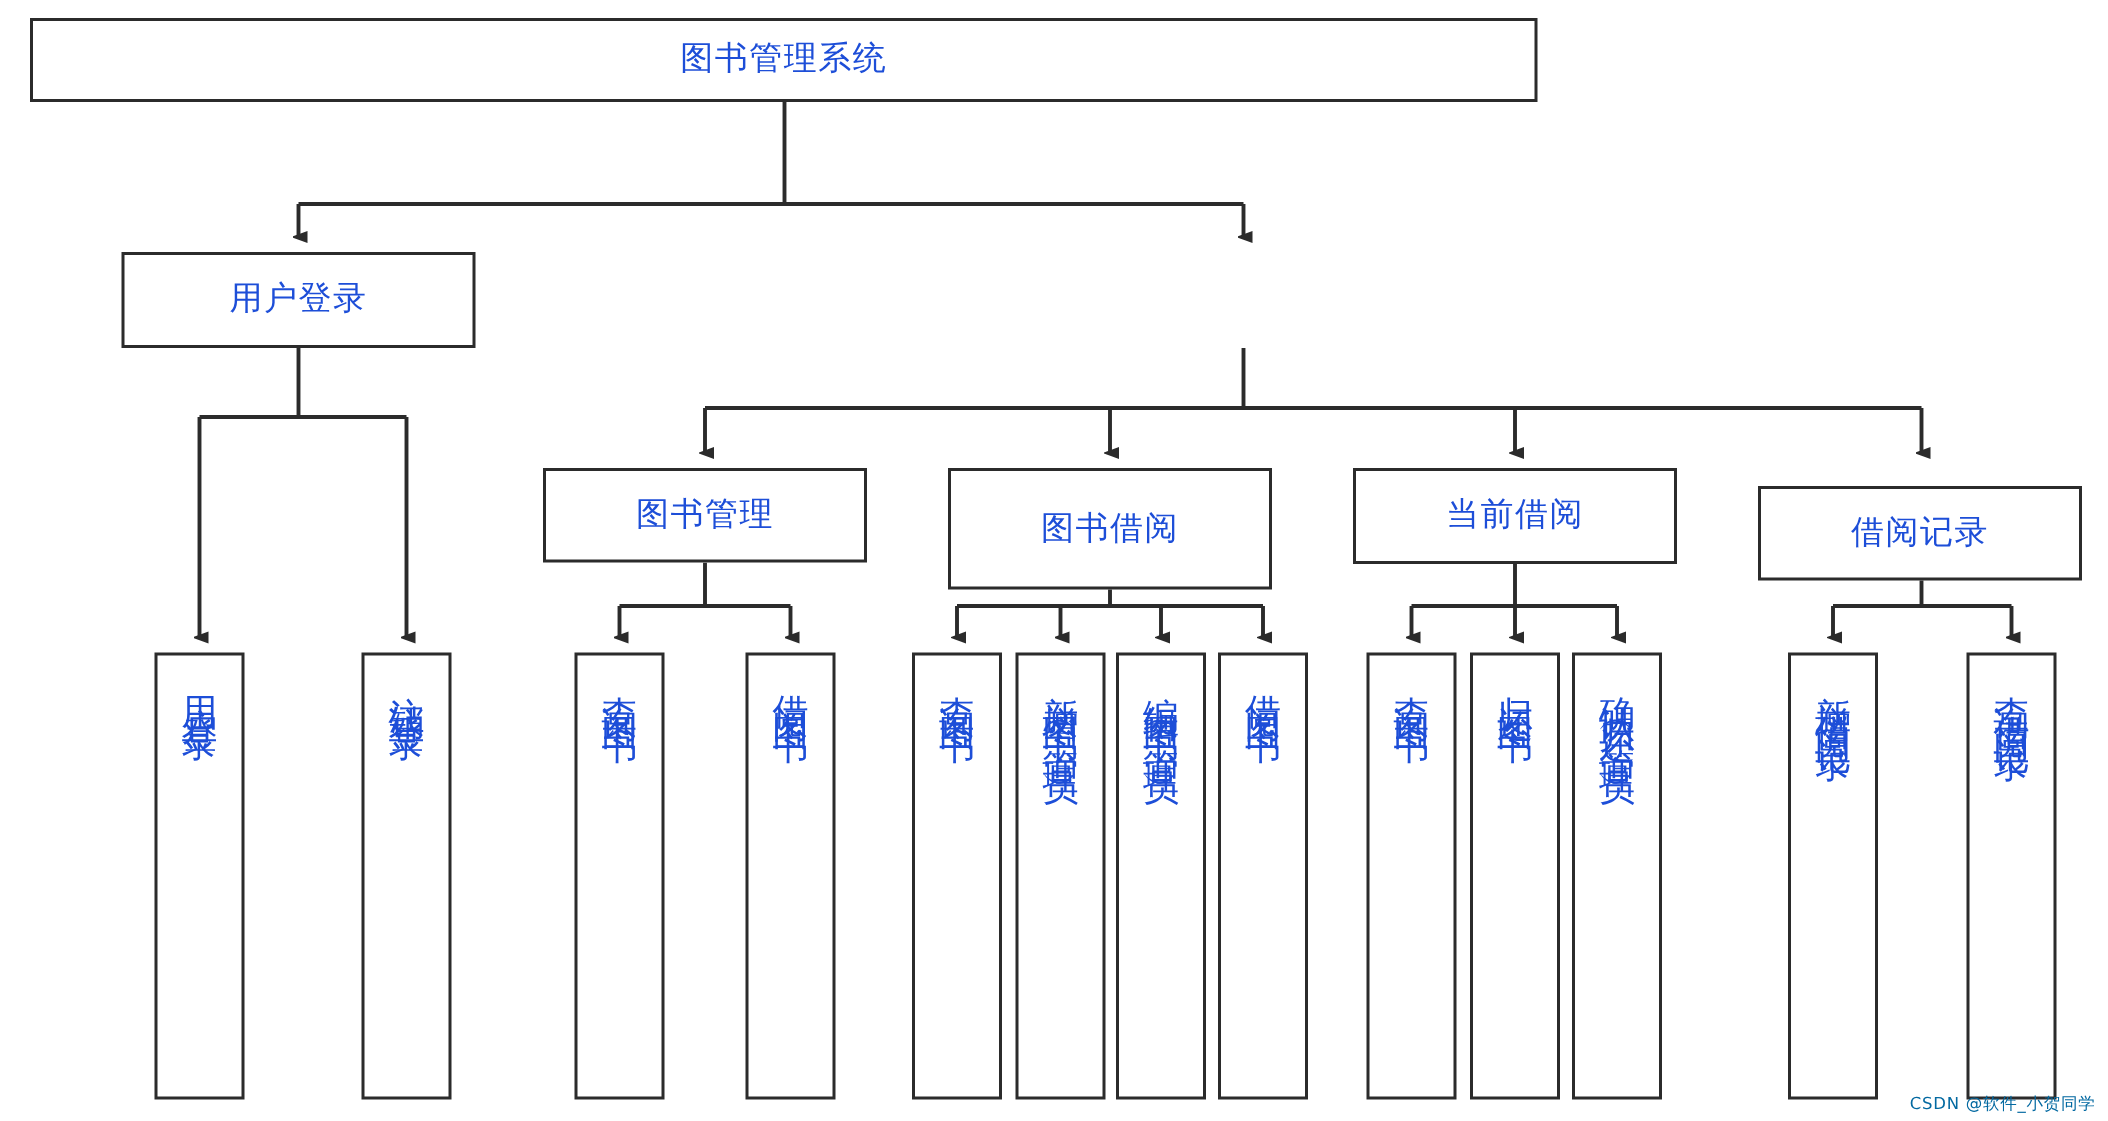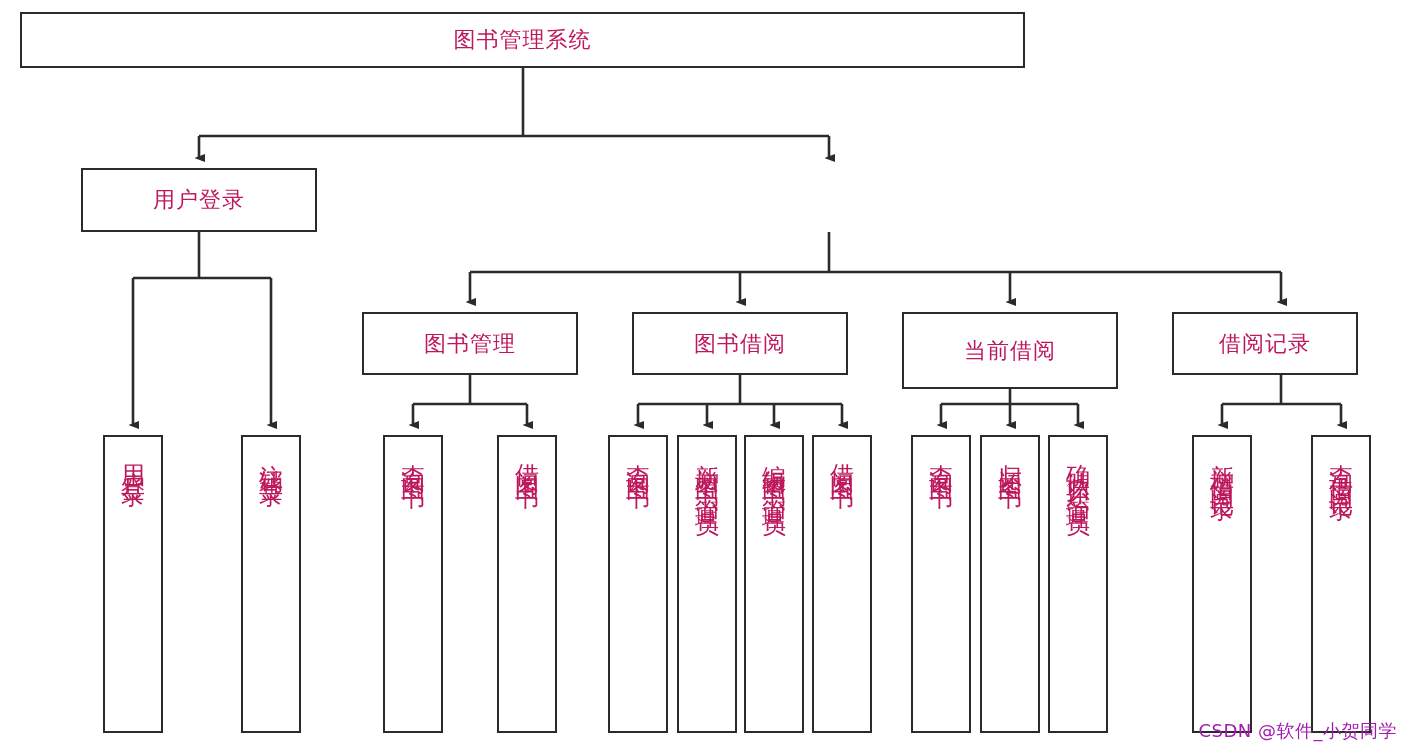--- a/index.html
+++ b/index.html
@@ -30,21 +30,21 @@
     box-sizing: border-box;
     background: #ffffff;
     border: 2.5px solid #2b2b2b;
     display: flex;
     align-items: center;
     justify-content: center;
     color: #3c3c3c;
     z-index: 2;
   }
   .node .label {
-    color: #be185d;
+    color: #1d4ed8;
     line-height: 1.05;
   }
   
   .node.horiz .label {
     font-size: 22px;
     letter-spacing: 1px;
     white-space: nowrap;
   }
   .node.root .label {
     font-size: 22px;
@@ -60,22 +60,22 @@
     text-orientation: upright;
     font-size: 24px;
     letter-spacing: 7px;
     line-height: 1;
     white-space: nowrap;
   }
   .watermark {
     position: absolute;
     right: 8px;
     bottom: 4px;
-    font-size: 18px;
-    color: #a21caf;
+    font-size: 11px;
+    color: #0369a1;
     z-index: 5;
     white-space: nowrap;
     letter-spacing: 0.5px;
   }
 </style>
 </head>
 <body>
 
 <div id="canvas">
 
@@ -135,29 +135,29 @@
 
   <div class="node horiz" style="left:81px; top:168px; width:236px; height:64px;">
     <span class="label">用户登录</span>
   </div>
 
 
   <div class="node horiz" style="left:362px; top:312px; width:216px; height:63px;">
     <span class="label">图书管理</span>
   </div>
 
-  <div class="node horiz" style="left:632px; top:312px; width:216px; height:63px;">
+  <div class="node horiz" style="left:632px; top:312px; width:216px; height:81px;">
     <span class="label">图书借阅</span>
   </div>
 
-  <div class="node horiz" style="left:902px; top:312px; width:216px; height:77px;">
+  <div class="node horiz" style="left:902px; top:312px; width:216px; height:64px;">
     <span class="label">当前借阅</span>
   </div>
 
-  <div class="node horiz" style="left:1172px; top:312px; width:186px; height:63px;">
+  <div class="node horiz" style="left:1172px; top:324px; width:216px; height:63px;">
     <span class="label">借阅记录</span>
   </div>
 
   <div class="node vert" style="left:103px; top:435px; width:60px; height:298px;">
     <span class="label">用户登录</span>
   </div>
 
   <div class="node vert" style="left:241px; top:435px; width:60px; height:298px;">
     <span class="label">注销登录</span>
   </div>

